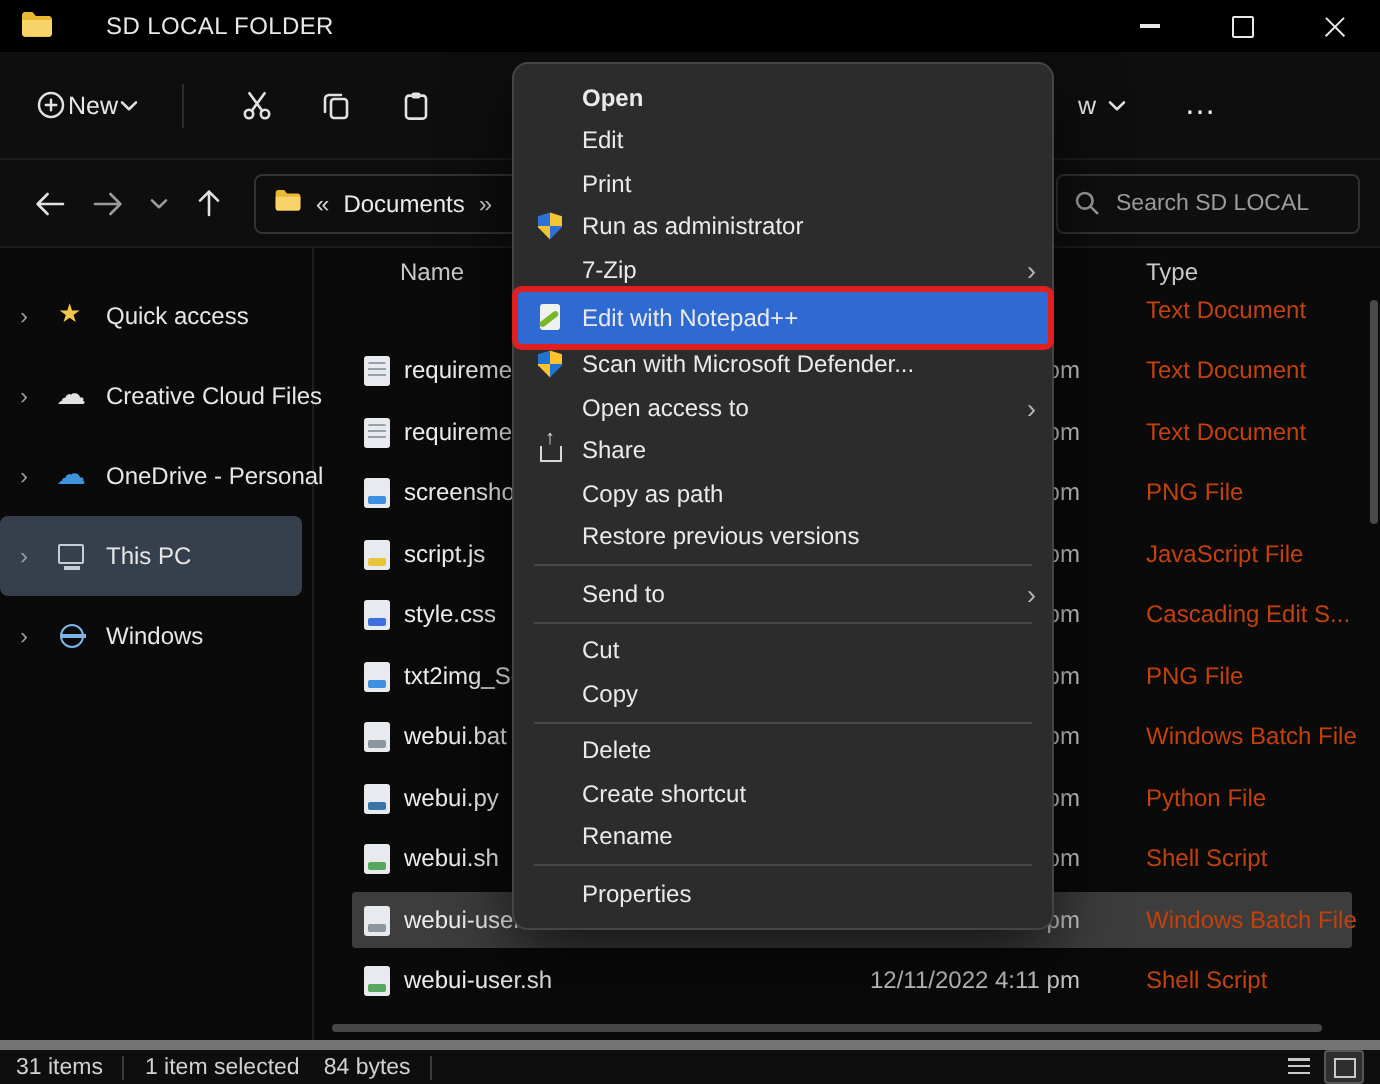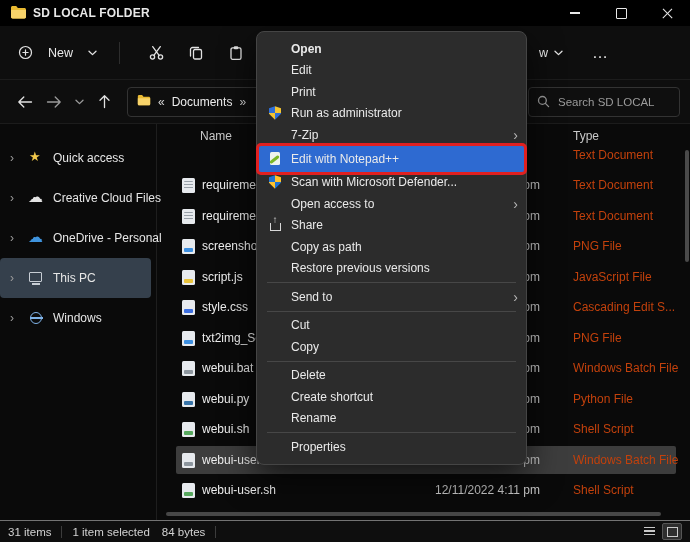--- a/index.html
+++ b/index.html
@@ -5,34 +5,34 @@
   html,body{margin:0;padding:0;background:#000;}
   .window{position:relative;width:690px;height:542px;background:#0c0c0c;overflow:hidden;
           font-family:"Liberation Sans","DejaVu Sans",sans-serif;font-size:12px;color:#e8e8e8;
           --hl:#2e6ad1; --annot:#e02020;}
   svg.ln *{stroke:#e2e2e2;fill:none;stroke-width:1.3;stroke-linecap:round;stroke-linejoin:round;}
   svg.ln .fill{fill:#e2e2e2;stroke:none;}
   svg.ln.dim *{stroke:#9b9b9b;}
 
   
   .titlebar{position:absolute;top:0;left:0;right:0;height:26px;background:#000;display:flex;align-items:center;padding-left:10px;z-index:5;}
-  .tb-title{margin-left:6px;font-weight:700;font-size:12px;letter-spacing:.2px;text-align:center;}
+  .tb-title{margin-left:26px;font-weight:400;font-size:12px;letter-spacing:.2px;text-align:center;}
   .win-controls{position:absolute;right:0;top:0;height:26px;display:flex;}
   .wc{width:46px;height:26px;display:grid;place-items:center;background:none;border:0;padding:0;}
   .glyph-min{width:10px;height:1.3px;background:#e8e8e8;display:block;}
   .glyph-max{width:9px;height:9px;border:1.2px solid #e8e8e8;border-radius:1px;display:block;}
   .glyph-close{position:relative;width:11px;height:11px;display:block;}
   .glyph-close::before,.glyph-close::after{content:'';position:absolute;left:-1px;top:5px;width:13px;height:1.3px;background:#e8e8e8;}
   .glyph-close::before{transform:rotate(45deg);}
   .glyph-close::after{transform:rotate(-45deg);}
 
   
   .toolbar{position:absolute;top:26px;left:0;right:0;height:54px;background:#0e0e0e;border-bottom:1px solid #1c1c1c;
            box-sizing:border-box;display:flex;align-items:center;padding-left:14px;}
-  .new-btn{display:flex;align-items:center;gap:15px;background:none;border:0;color:#e8e8e8;font:inherit;font-size:12.5px;padding:6px 4px;}
+  .new-btn{display:flex;align-items:center;gap:1px;background:none;border:0;color:#e8e8e8;font:inherit;font-size:12.5px;padding:6px 4px;}
   .tb-sep{width:1px;height:22px;background:#2d2d2d;margin:0 16px 0 18px;}
   .tool-btn{width:40px;height:34px;display:grid;place-items:center;background:none;border:0;padding:0;}
   .view-frag{position:absolute;left:533px;top:0;height:54px;display:flex;align-items:center;gap:6px;background:none;border:0;color:#e8e8e8;font:inherit;font-size:12.5px;}
   .more-btn{position:absolute;left:586px;top:0;height:54px;width:28px;display:grid;place-items:center;background:none;border:0;color:#e8e8e8;font-size:16px;letter-spacing:1px;}
 
   
   .navbar{position:absolute;top:80px;left:0;right:0;height:44px;background:#0e0e0e;border-bottom:1px solid #1c1c1c;
           box-sizing:border-box;display:flex;align-items:center;padding:0 10px 0 12px;}
   .nav-btn{width:26px;height:30px;display:grid;place-items:center;background:none;border:0;padding:0;margin-right:3px;}
   .nav-btn.recent{width:18px;}
@@ -102,21 +102,21 @@
   .ic-uac-shield-icon::before,.ic-defender-shield-icon::before{content:'';position:absolute;left:2px;top:1px;width:12px;height:13.5px;
       clip-path:polygon(50% 0,100% 14%,100% 55%,50% 100%,0 55%,0 14%);}
   .ic-uac-shield-icon::before{background:conic-gradient(#f3c433 0 25%,#2f6fd8 0 50%,#f3c433 0 75%,#2f6fd8 0);}
   .ic-defender-shield-icon::before{background:conic-gradient(#ffc32e 0 25%,#1f74d4 0 50%,#ffc32e 0 75%,#1f74d4 0);}
   .ic-notepad-plus-plus-icon::before{content:'';position:absolute;left:3px;top:1px;width:10px;height:13px;background:#eef3ee;border-radius:1.5px;}
   .ic-notepad-plus-plus-icon::after{content:'';position:absolute;left:2px;top:7px;width:11px;height:3px;background:#79b728;border-radius:2px;transform:rotate(-38deg);}
   .ic-share-icon::before{content:'';position:absolute;left:3px;top:6px;width:9px;height:7px;border:1.2px solid #d8d8d8;border-top:none;}
   .ic-share-icon::after{content:'↑';position:absolute;left:5.5px;top:-3px;font-size:10px;color:#d8d8d8;}
 
   
-  .statusbar{position:absolute;left:0;right:0;bottom:0;height:22px;background:#0e0e0e;border-top:1px solid #737373;
+  .statusbar{position:absolute;left:0;right:0;bottom:0;height:22px;background:#0e0e0e;border-top:5px solid #737373;
              display:flex;align-items:center;gap:10px;padding:0 8px;box-sizing:border-box;color:#d2d2d2;font-size:11.5px;}
   .sb-sep{width:1px;height:12px;background:#3c3c3c;}
   .sb-size{margin-left:2px;}
   .sb-icons{margin-left:auto;display:flex;gap:3px;align-items:center;}
   .sb-ic{width:20px;height:17px;display:grid;place-items:center;border:1px solid transparent;border-radius:2px;background:none;padding:0;}
   .sb-ic.active{background:#2e2e2e;border-color:#565656;}
   .sb-ic i{display:block;width:11px;height:10px;}
   .ic-list-lines{background:repeating-linear-gradient(180deg,#c9c9c9 0 1.3px,transparent 1.3px 3.4px);}
   .ic-details-box{border:1.2px solid #c9c9c9;box-sizing:border-box;}
 </style>

